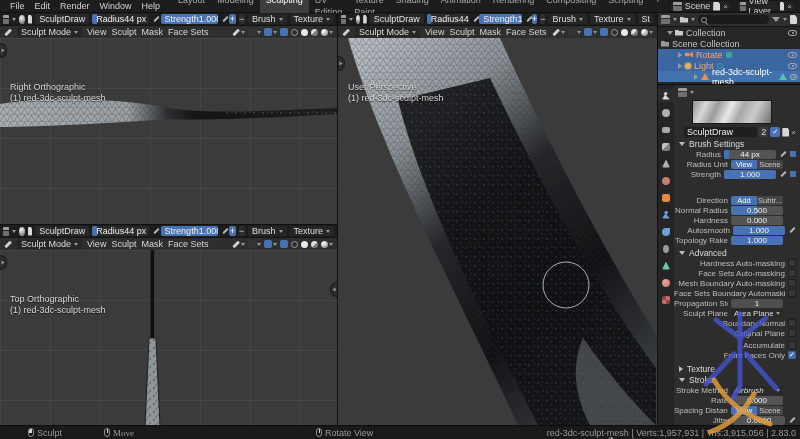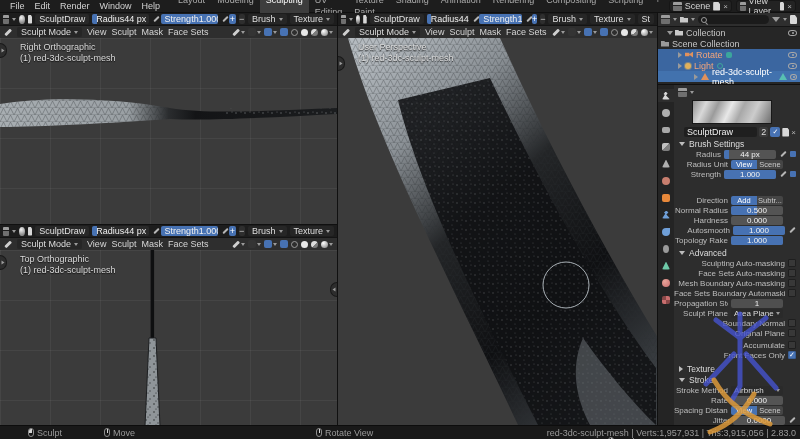--- a/index.html
+++ b/index.html
@@ -47,21 +47,21 @@
   .shade.solid{background:#e8e8e8;}
   .shade.mat{background:linear-gradient(135deg,#dcdcdc 50%,#7c7c7c 50%);}
   .shade.rend{background:radial-gradient(circle at 35% 30%,#fff,#777);}
   .ovl{width:8px;height:8px;border-radius:2px;background:#4772b3;display:inline-block;}
   .gadget{width:8px;height:8px;border-radius:2px;background:#3a3a3a;display:inline-block;}
   .gadget.dim{opacity:.5;}
   .canvas{position:absolute;left:0;right:0;top:25px;bottom:0;background-color:#3b3b3b;
     background-image:linear-gradient(rgba(255,255,255,.05) 1px,transparent 1px),
                      linear-gradient(90deg,rgba(255,255,255,.05) 1px,transparent 1px);
     background-size:50px 50px;}
-  .vplabel{position:absolute;left:20px;color:#d8d8d8;text-shadow:0 1px 1px rgba(0,0,0,.7);}
+  .vplabel{position:absolute;left:10px;color:#d8d8d8;text-shadow:0 1px 1px rgba(0,0,0,.7);margin-top:40px;}
   .edgetab{position:absolute;width:6px;height:13px;background:#2d2d2d;border:1px solid #191919;display:flex;align-items:center;justify-content:center;}
   .edgetab.l{left:0;border-left:none;border-radius:0 7px 7px 0;}
   .edgetab.r{right:0;border-right:none;border-radius:7px 0 0 7px;}
   .edgetab .car{transform:rotate(-90deg);}
   .edgetab.r .car{transform:rotate(90deg);}
   
   #outliner{left:657px;top:13px;width:143px;height:71px;background:#262626;border-left:1px solid #101010;box-sizing:border-box;overflow:hidden;}
   .ol-head{height:13px;background:#2e2e2e;border-bottom:1px solid #141414;display:flex;align-items:center;gap:3px;padding:0 3px;}
   .searchbox{flex:1;height:9px;background:#1b1b1b;border-radius:5px;display:flex;align-items:center;padding:0 3px;gap:2px;}
   .mag{width:6px;height:6px;border:1px solid #9a9a9a;border-radius:50%;position:relative;box-sizing:border-box;}
@@ -620,21 +620,21 @@
       <span class="pslider" style="margin-right:13px;">
           <span class="pfill" style="width:100%;"></span>
           <span class="pval">1.000</span>
         </span>
     </div>
     <div class="phead" style="margin-top:2px;align-items:center;">
         <span class="tricar"></span>
         <span>Advanced</span>
       </div>
     <div class="prow">
-      <span class="plabel">Sculpting Auto-masking</span>
+      <span class="plabel">Hardness Auto-masking</span>
       <span class="chk"></span>
     </div>
     <div class="prow">
       <span class="plabel">Face Sets Auto-masking</span>
       <span class="chk"></span>
     </div>
     <div class="prow">
       <span class="plabel">Mesh Boundary Auto-masking</span>
       <span class="chk"></span>
     </div>
@@ -672,21 +672,21 @@
     <div class="phead" style="margin-top:3px;">
         <span class="tricar closed"></span>
         <span>Texture</span>
       </div>
     <div class="phead">
         <span class="tricar"></span>
         <span>Stroke</span>
       </div>
     <div class="prow">
       <span class="plabel">Stroke Method</span>
-      <span class="pdrop" style="margin-right:13px;">
+      <span class="pdrop" style="margin-right:13px;font-style:italic;">
           <span>Airbrush</span>
           <span class="car"></span>
         </span>
     </div>
     <div class="prow">
       <span class="plabel">Rate</span>
       <span class="pslider" style="margin-right:13px;">
           <span class="pval">0.000</span>
         </span>
     </div>
@@ -721,21 +721,21 @@
   </g>
 </svg>
 
 <div id="statusbar" class="abs">
   <span class="sb-item" style="left:28px;">
     <span class="mouse">
         <i class="lmb"></i>
       </span>
     <span>Sculpt</span>
   </span>
-  <span class="sb-item" style="left:104px;">
+  <span class="sb-item" style="left:104px;font-family:Liberation Serif, serif;">
     <span class="mouse">
         <i class="mmb"></i>
       </span>
     <span>Move</span>
   </span>
   <span class="sb-item" style="left:316px;">
     <span class="mouse">
         <i class="mmb"></i>
       </span>
     <span>Rotate View</span>

